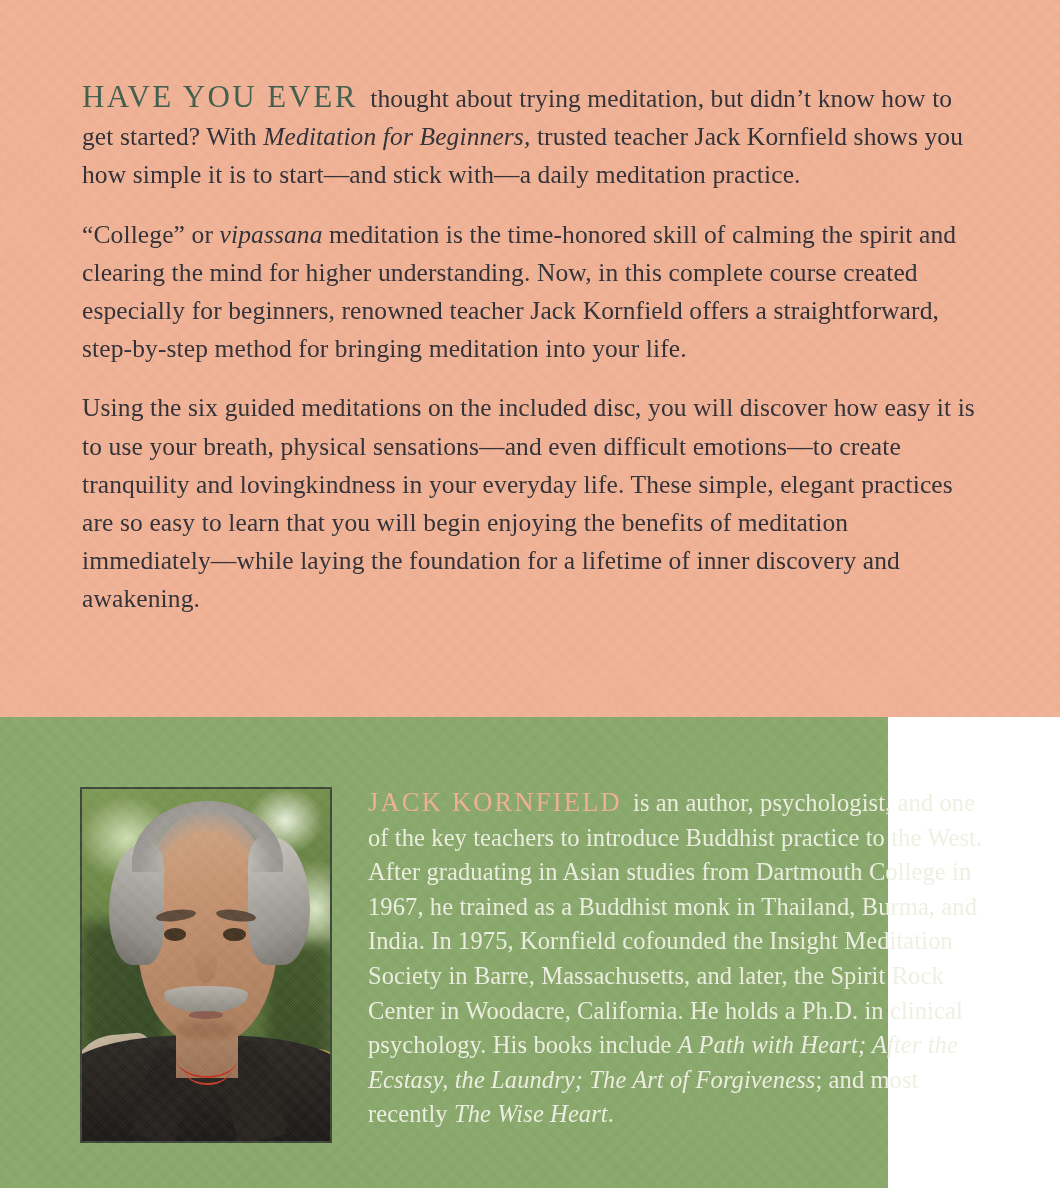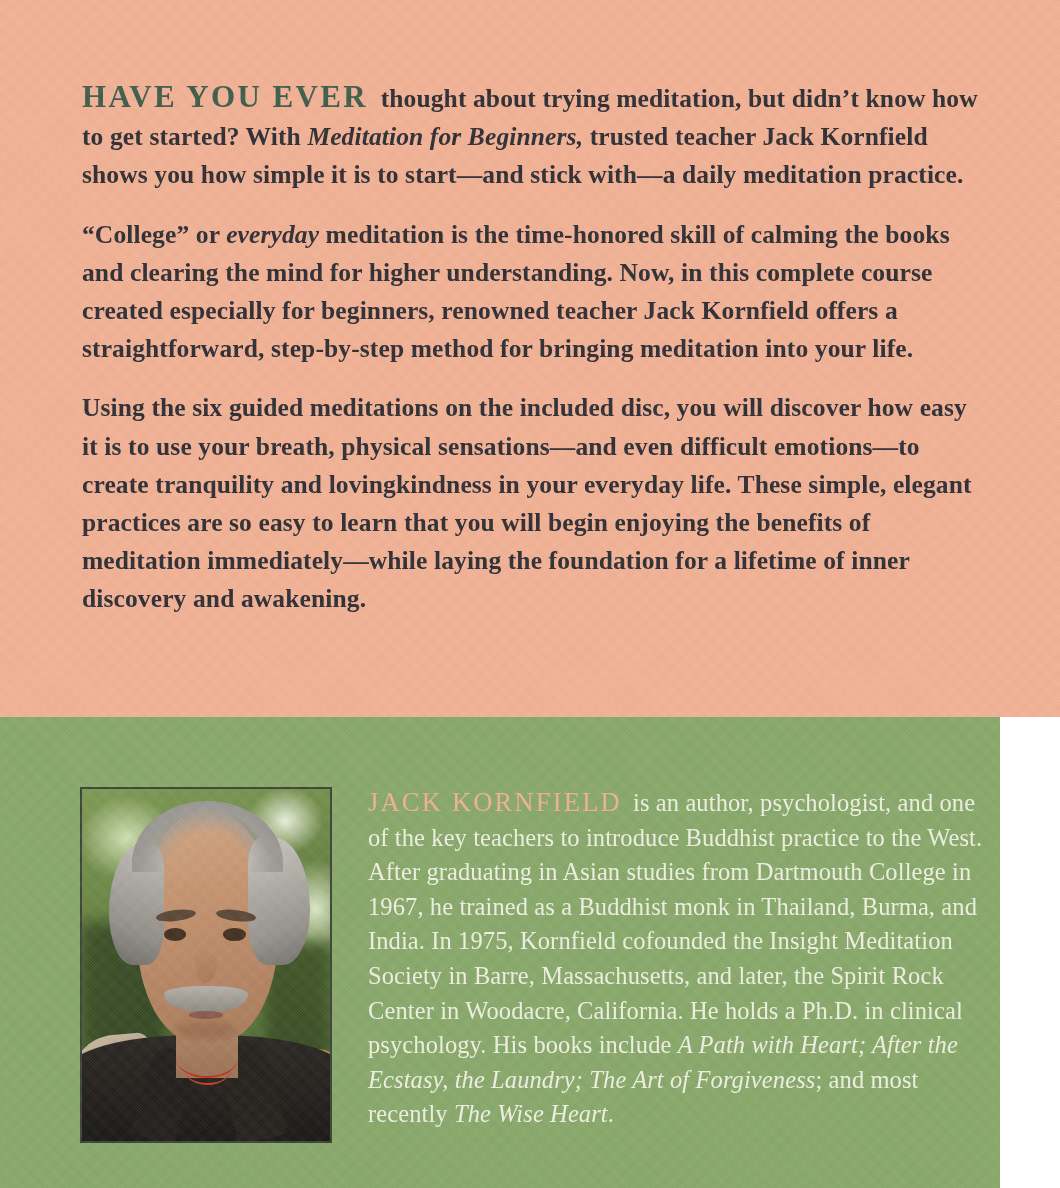--- a/index.html
+++ b/index.html
@@ -16,21 +16,20 @@
     font-family: "Liberation Serif", "DejaVu Serif", serif;
   }
 
   
   #top-panel {
     position: absolute;
     left: 0; top: 0;
     width: 1060px;
     height: 717px;
     background: #f2b194;
-    font-weight: bold;
   }
   
   #top-panel::after,
   #bottom-panel::after {
     content: "";
     position: absolute;
     inset: 0;
     pointer-events: none;
     background-image:
       repeating-linear-gradient(45deg, rgba(255,255,255,0.05) 0 1px, rgba(0,0,0,0.02) 1px 2px),
@@ -56,21 +55,21 @@
     font-size: 31px;
     letter-spacing: 2.4px;
     padding-right: 6px;
   }
   .ital { font-style: italic; }
 
   
   #bottom-panel {
     position: absolute;
     left: 0; top: 717px;
-    width: 1000px;
+    width: 888px;
     height: 471px;
     background: #88a869;
   }
 
   
   #author-photo {
     position: absolute;
     left: 80px;
     top: 70px;              
     width: 248px;
@@ -209,21 +208,21 @@
 </head>
 <body>
 
 <div id="cover">
 
   <div id="top-panel">
     <div id="blurb">
 
       <p><span class="lead-caps">HAVE YOU EVER</span><span> thought about trying meditation, but didn’t know how to get started? With </span><span class="ital">Meditation for Beginners,</span><span> trusted teacher Jack Kornfield shows you how simple it is to start—and stick with—a daily meditation practice.</span></p>
 
-      <p><span>“College” or </span><span class="ital">everyday</span><span> meditation is the time-honored skill of calming the books and clearing the mind for higher understanding. Now, in this complete course created especially for beginners, renowned teacher Jack Kornfield offers a straightforward, step-by-step method for bringing meditation into your life.</span></p>
+      <p><span>“College” or </span><span class="ital">vipassana</span><span> meditation is the time-honored skill of calming the spirit and clearing the mind for higher understanding. Now, in this complete course created especially for beginners, renowned teacher Jack Kornfield offers a straightforward, step-by-step method for bringing meditation into your life.</span></p>
 
       <p>Using the six guided meditations on the included disc, you will discover how easy it is to use your breath, physical sensations—and even difficult emotions—to create tranquility and lovingkindness in your everyday life. These simple, elegant practices are so easy to learn that you will begin enjoying the benefits of meditation immediately—while laying the foundation for a lifetime of inner discovery and awakening.</p>
 
     </div>
   </div>
 
   <div id="bottom-panel">
 
     <div id="author-photo">
       <div class="ph bg-foliage"></div>

